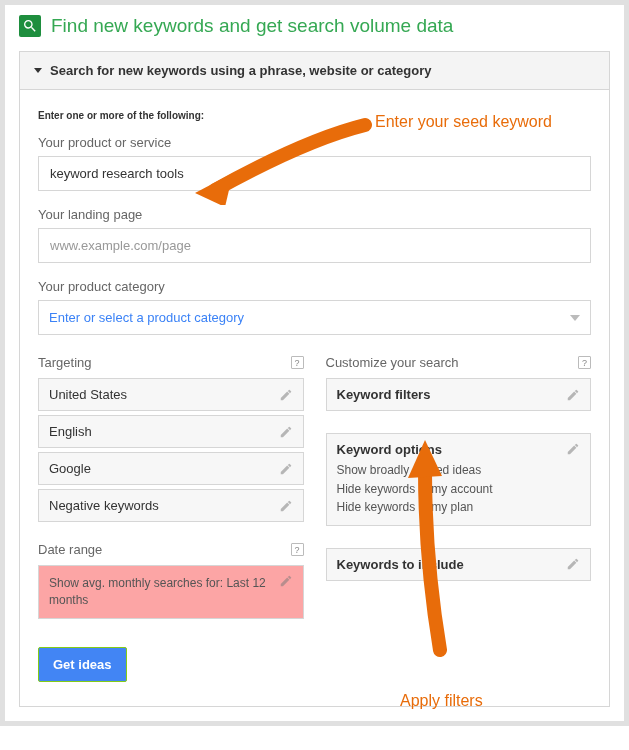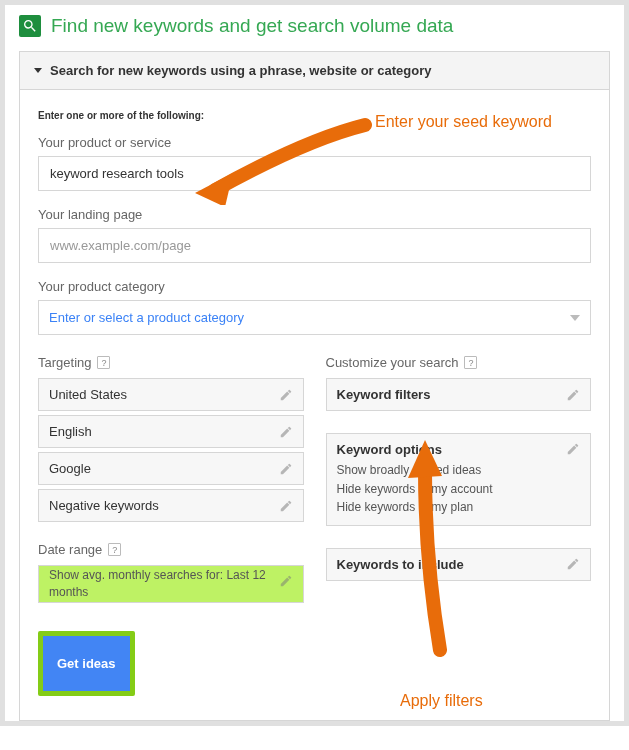--- a/index.html
+++ b/index.html
@@ -13,33 +13,33 @@
   .tri-down { width: 0; height: 0; border-left: 4px solid transparent; border-right: 4px solid transparent; border-top: 5px solid #333; }
   .panel { border: 1px solid #d6d6d6; border-top: none; background: #fff; padding: 20px 18px 24px 18px; }
   .intro { font-size: 10px; font-weight: bold; margin-bottom: 14px; }
   .field-label { font-size: 13px; color: #666; margin-bottom: 6px; display: block; }
   .text-input { width: 100%; border: 1px solid #d6d6d6; padding: 9px 11px; font-size: 13px; color: #333; margin-bottom: 16px; font-family: inherit; }
   .text-input::placeholder { color: #999; }
   .select-box { width: 100%; border: 1px solid #d6d6d6; padding: 9px 10px; font-size: 13px; color: #3b82f6; display: flex; justify-content: space-between; align-items: center; cursor: pointer; margin-bottom: 20px; }
   .chev { width: 0; height: 0; border-left: 5px solid transparent; border-right: 5px solid transparent; border-top: 6px solid #bbb; }
   .columns { display: flex; gap: 22px; }
   .col { flex: 1; }
-  .section-label { font-size: 13px; color: #666; margin-bottom: 8px; display: flex; align-items: center; gap: 6px; }
+  .section-label { font-size: 13px; color: #666; margin-bottom: 8px; display: flex; align-items: center; gap: 6px; justify-content: space-between; }
   .help-icon { width: 13px; height: 13px; border: 1px solid #bbb; font-size: 9px; color: #888; display: inline-flex; align-items: center; justify-content: center; border-radius: 1px; cursor: pointer; }
   .pill-row { background: #f7f7f7; border: 1px solid #d6d6d6; padding: 8px 10px; display: flex; justify-content: space-between; align-items: center; margin-bottom: 4px; cursor: pointer; font-size: 13px; }
   .pill-row.bold .pill-text { font-weight: bold; }
   .pencil { width: 14px; height: 14px; opacity: 0.5; }
   .pencil svg { width: 14px; height: 14px; fill: #777; }
   .option-box { background: #f7f7f7; border: 1px solid #d6d6d6; padding: 8px 10px; margin-bottom: 4px; position: relative; }
   .option-box .hdr { font-weight: bold; font-size: 13px; margin-bottom: 4px; display: flex; justify-content: space-between; }
   .option-box .line { font-size: 12px; color: #555; line-height: 1.55; }
-  .date-box { background: #bef264; border: 1px solid #d6d6d6; padding: 1px 10px; position: relative; cursor: pointer; }
+  .date-box { background: #fca5a5; border: 1px solid #d6d6d6; padding: 9px 10px; position: relative; cursor: pointer; }
   .date-box .pencil { position: absolute; top: 8px; right: 10px; }
   .date-text { font-size: 12px; color: #555; line-height: 1.4; padding-right: 18px; }
-  .get-ideas { background: #4285f4; color: #fff; border: 5px solid #84cc16; padding: 20px 14px; font-size: 13px; border-radius: 2px; cursor: pointer; margin-top: 28px; font-weight: bold; }
+  .get-ideas { background: #4285f4; color: #fff; border: 1px solid #84cc16; padding: 9px 14px; font-size: 13px; border-radius: 2px; cursor: pointer; margin-top: 28px; font-weight: bold; }
   .annotation { position: absolute; color: #e86c0a; font-size: 16px; font-family: 'Trebuchet MS', sans-serif; font-weight: 500; pointer-events: none; }
   .arrow { position: absolute; pointer-events: none; }
   .spacer-top { height: 18px; }
   .sec-gap { height: 16px; }
 </style>
 </head>
 <body>
 
 <div class="outer">
   <div class="title-row">

